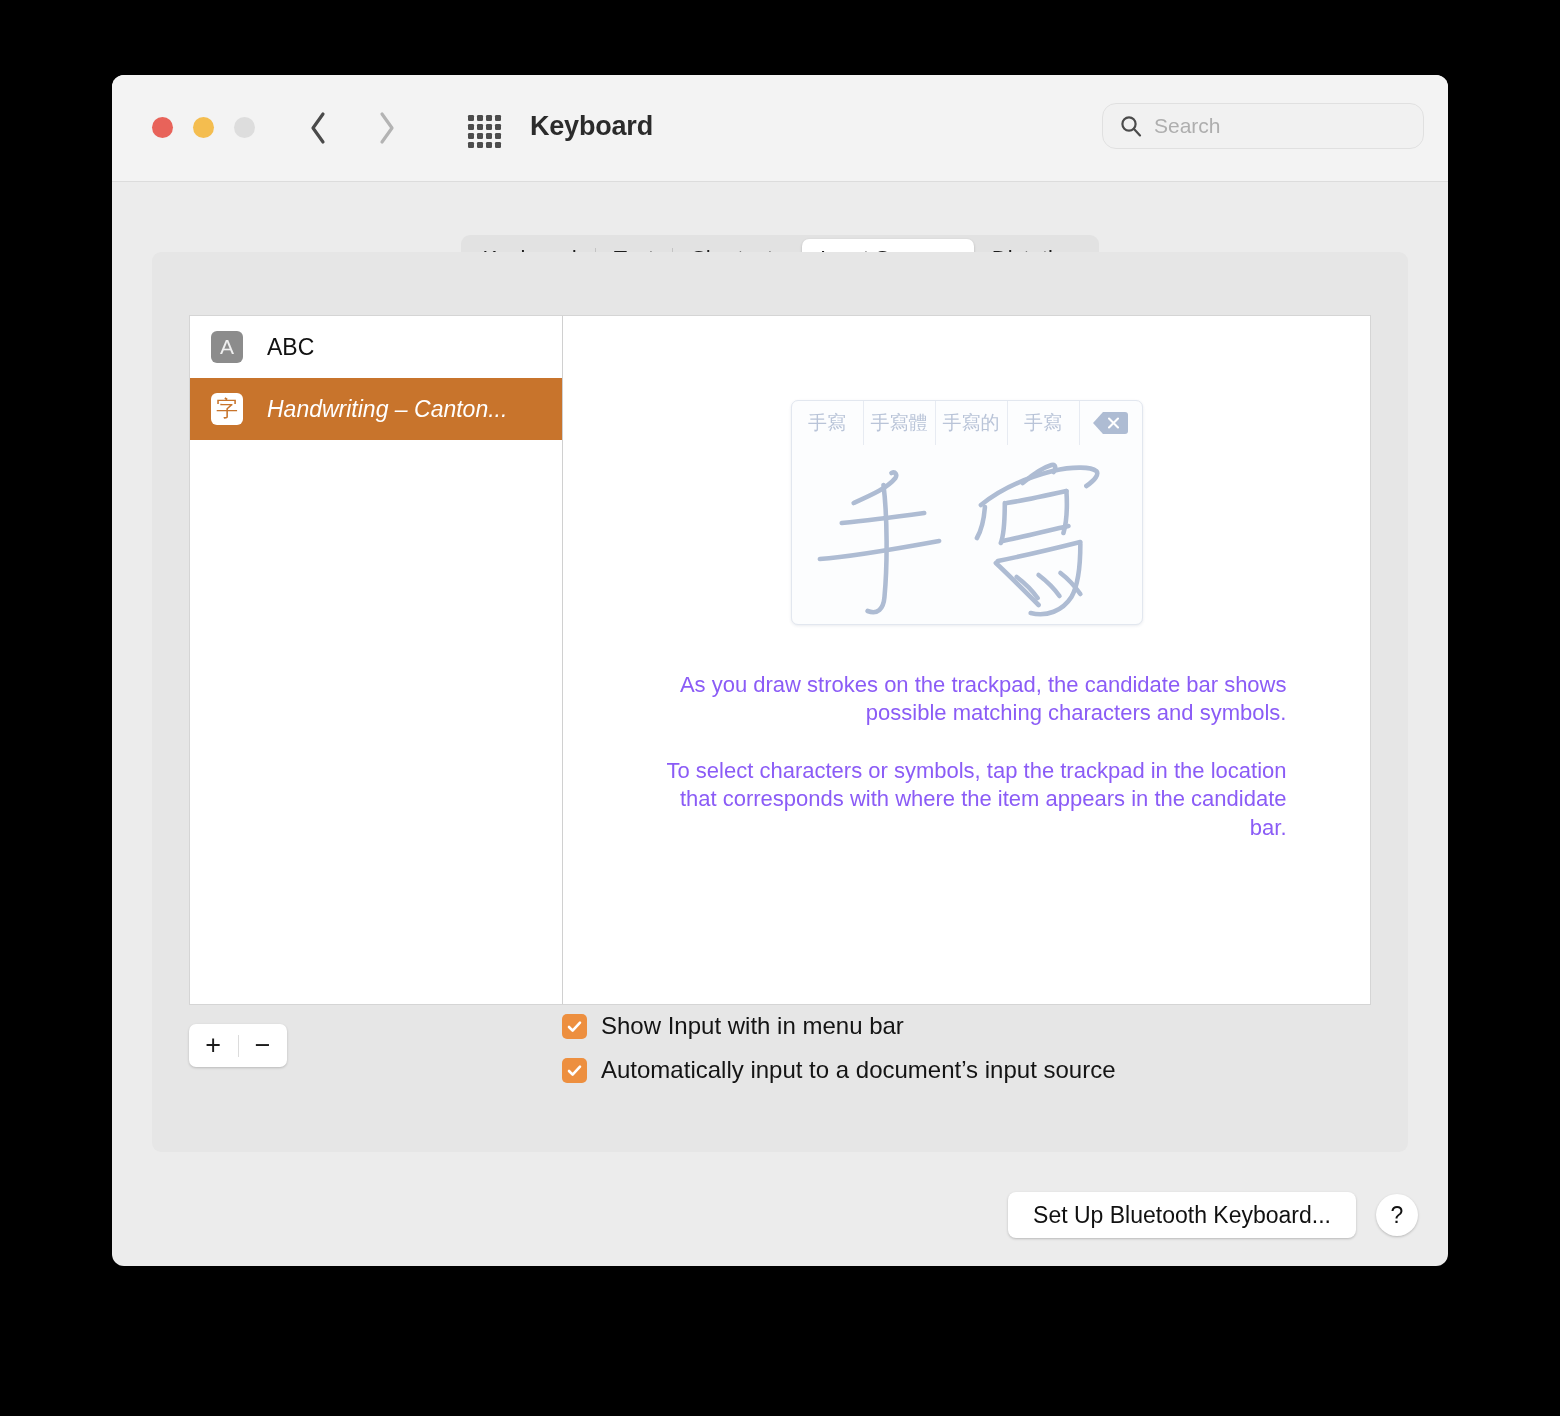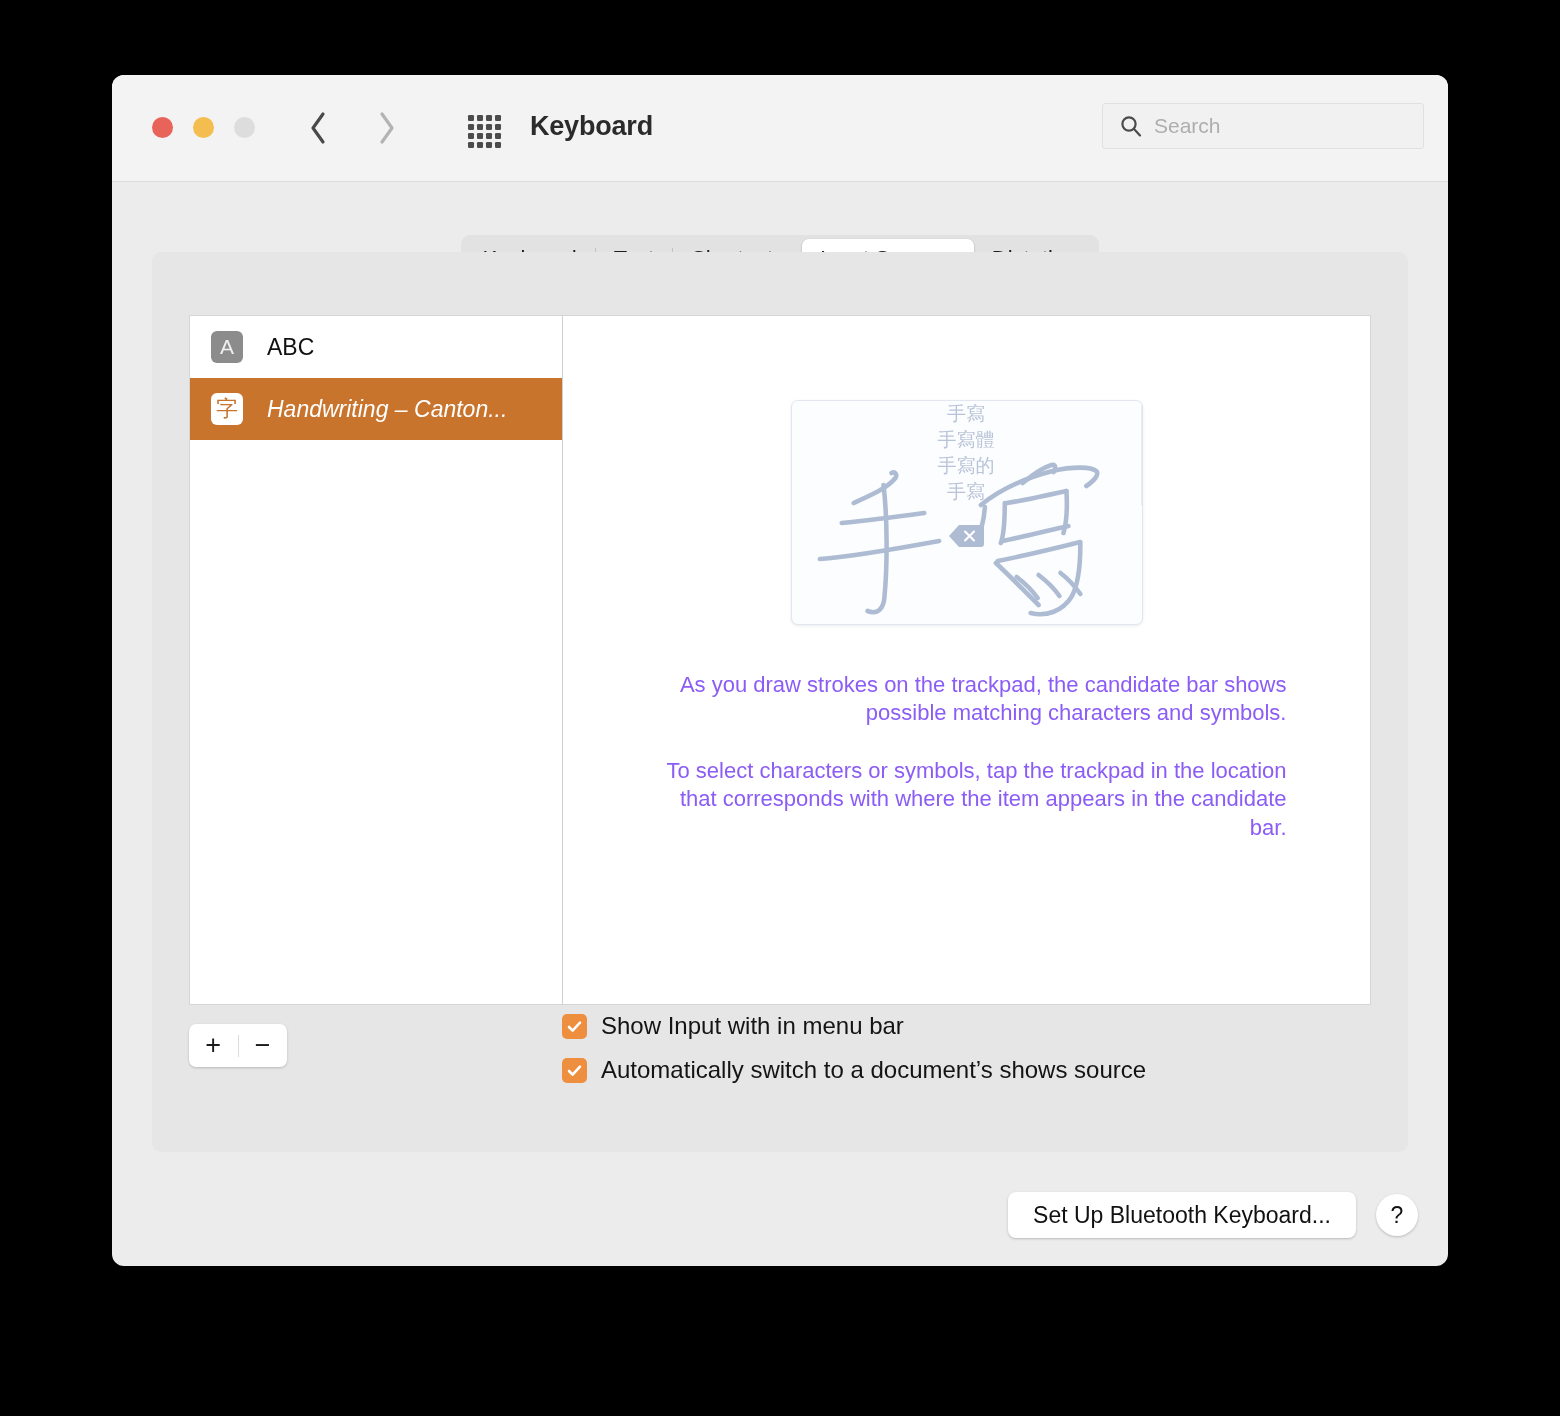--- a/index.html
+++ b/index.html
@@ -67,21 +67,21 @@
     color: #2b2b2b;
     letter-spacing: -0.2px;
   }
 
   .search-box {
     position: absolute;
     right: 24px; top: 28px;
     width: 322px; height: 46px;
     background: #f1f1f1;
     border: 1px solid #e0e0e0;
-    border-radius: 3px;
+    border-radius: 14px;
     display: flex; align-items: center;
     padding-left: 17px;
   }
   .search-glyph { width: 22px; height: 22px; flex: none; }
   .search-glyph circle, .search-glyph line { stroke: #4b4b4b; stroke-width: 2.2; fill: none; stroke-linecap: round; }
   .search-ph {
     margin-left: 12px;
     font-size: 21px;
     color: #aeaeae;
   }
@@ -186,21 +186,20 @@
     background: #fcfdfe;
     border: 1px solid #e2e7ef;
     border-radius: 7px;
     box-shadow: 0 1px 3px rgba(40,60,100,0.10);
     overflow: hidden;
   }
   .cand-bar {
     display: flex;
     height: 44px;
     align-items: stretch;
-    flex-direction: column;
   }
   .cand {
     flex: 1;
     display: flex; align-items: center; justify-content: center;
     font-size: 19px;
     color: #b9c4d8;
     border-right: 1px solid #e7ebf2;
     font-family: "DejaVu Sans", sans-serif;
   }
   .cand.delkey { border-right: none; flex: 0 0 62px; }
@@ -437,21 +436,21 @@
             </svg>
         </span>
         <span class="check-label">Show Input with in menu bar</span>
       </div>
       <div class="check-row">
         <span class="cbox">
           <svg viewBox="0 0 17 17">
               <path d="M3 9 L6.6 12.6 L14 4.6"></path>
             </svg>
         </span>
-        <span class="check-label">Automatically switch to a document’s shows source</span>
+        <span class="check-label">Automatically input to a document’s input source</span>
       </div>
     </div>
 
   </div>
 
   <div class="footer">
     <div class="bt-button">Set Up Bluetooth Keyboard...</div>
     <div class="help-button">?</div>
   </div>
 

